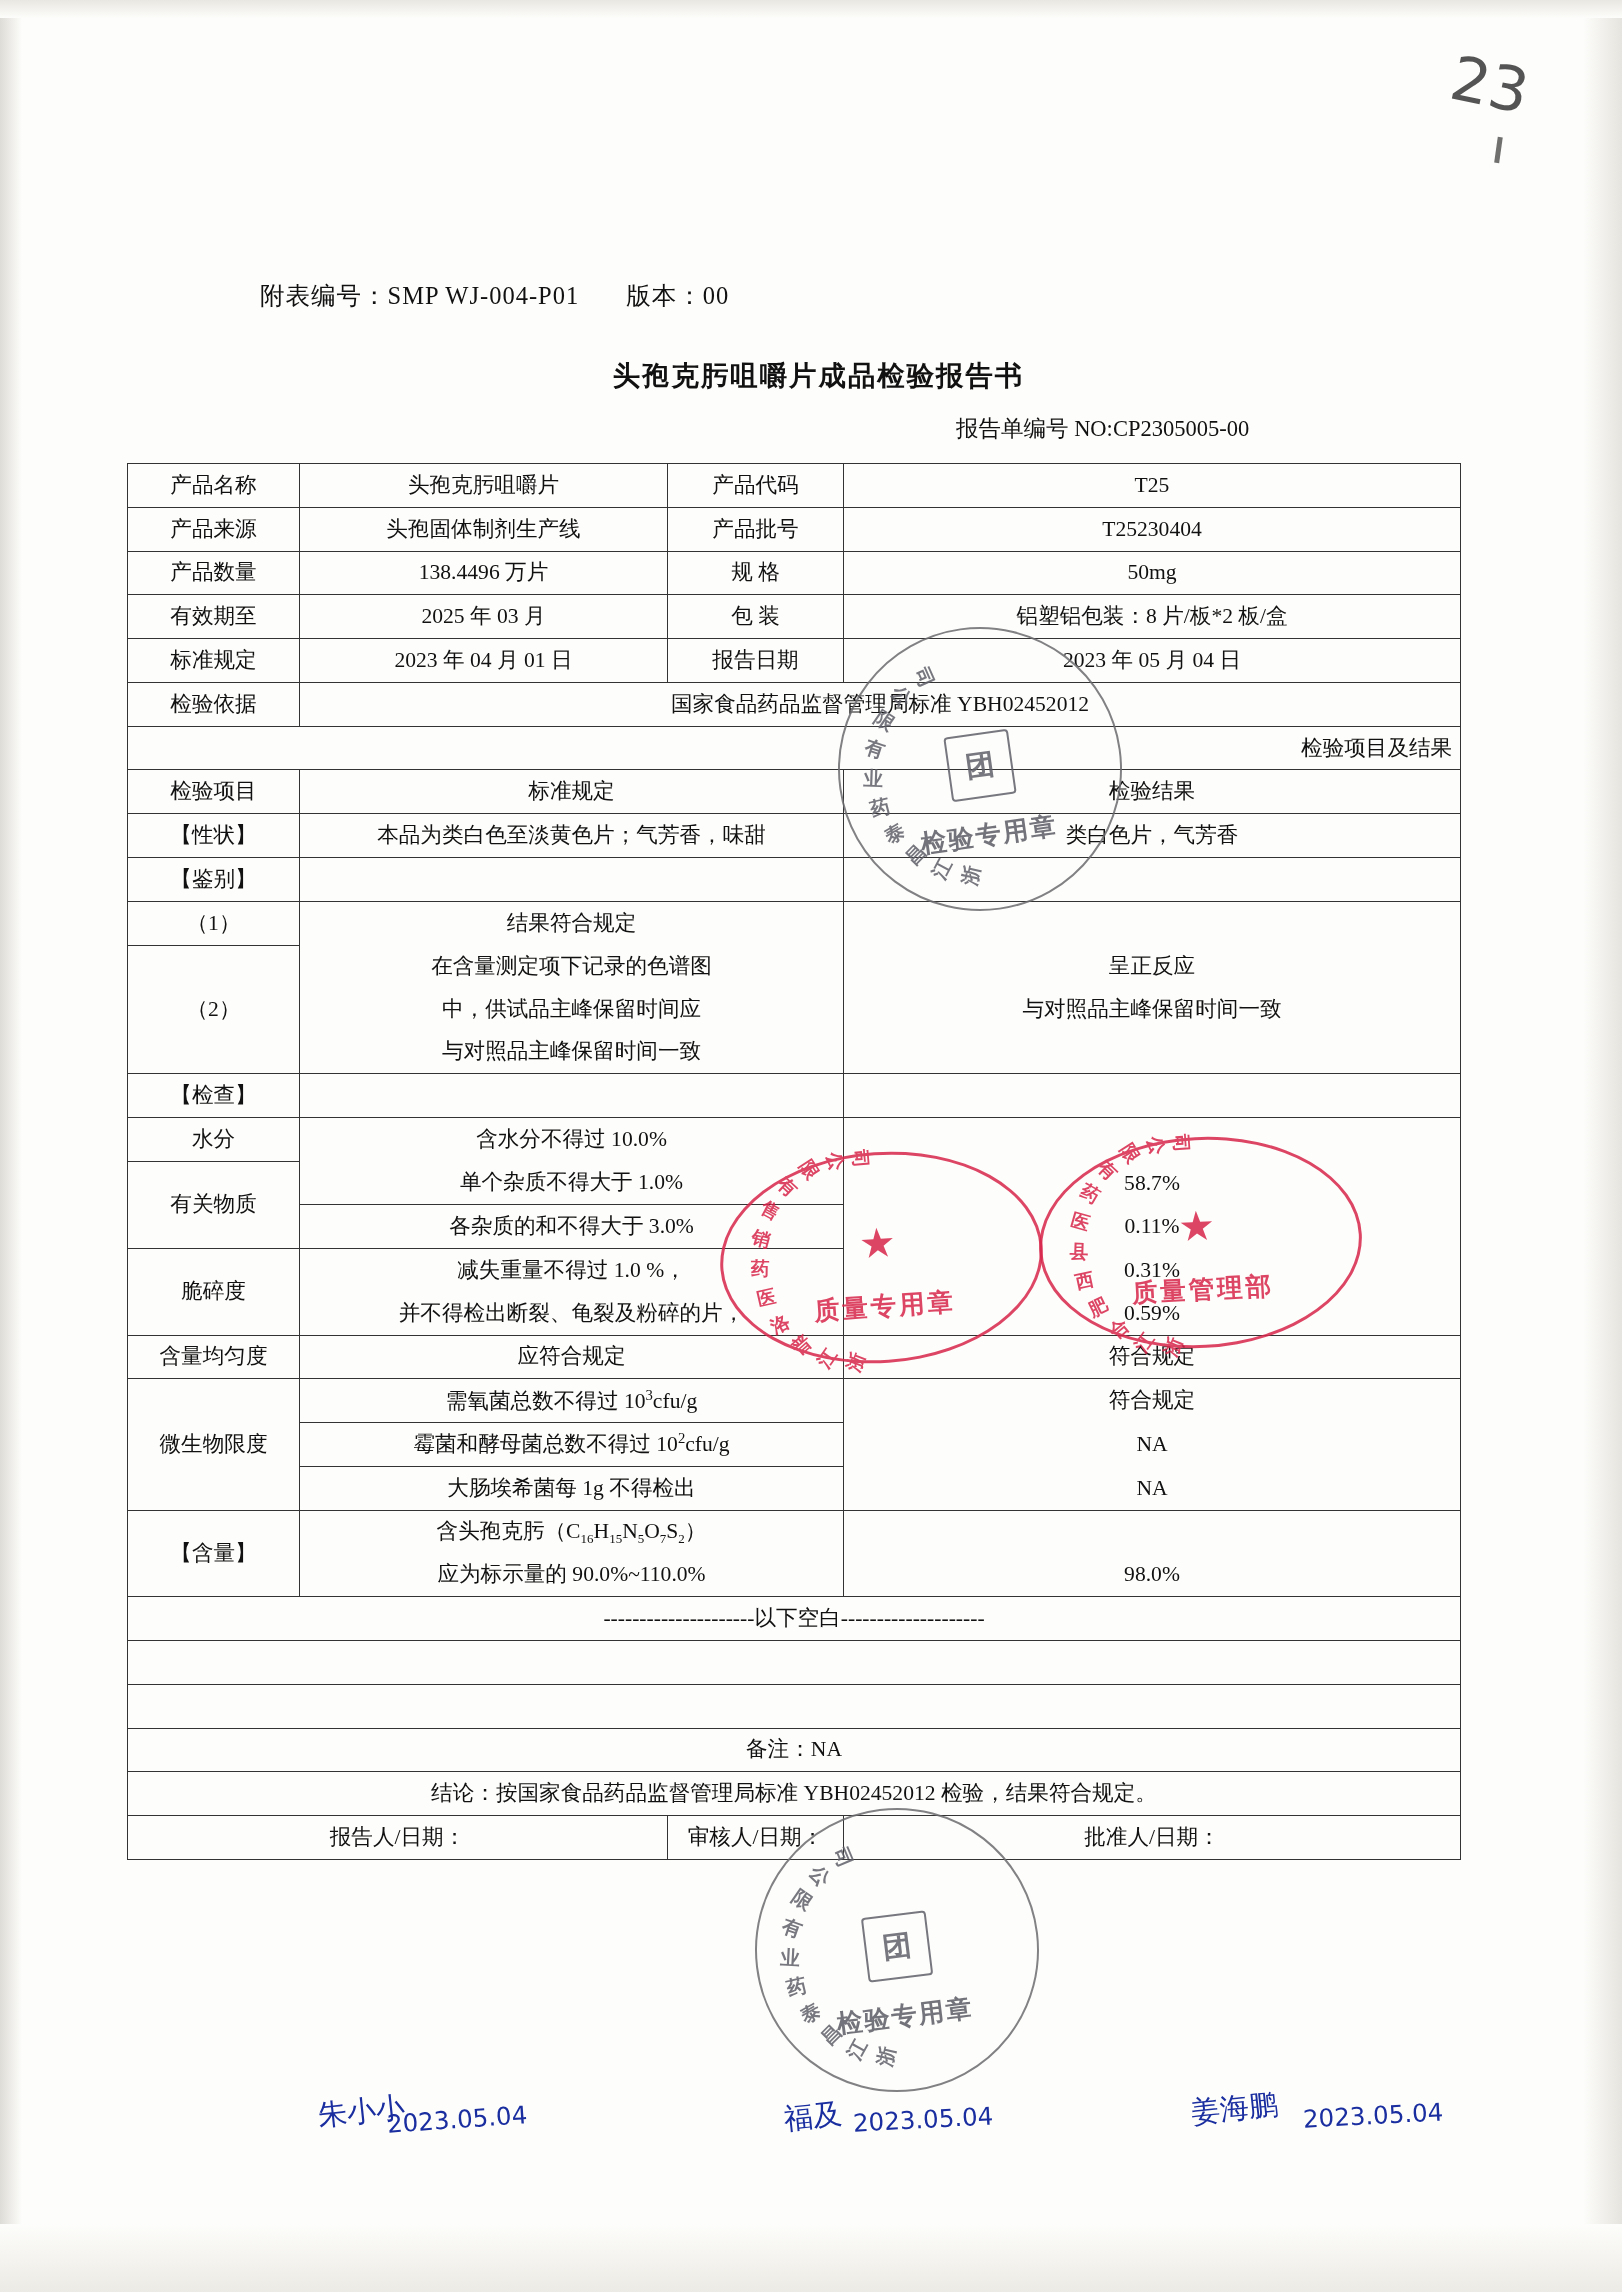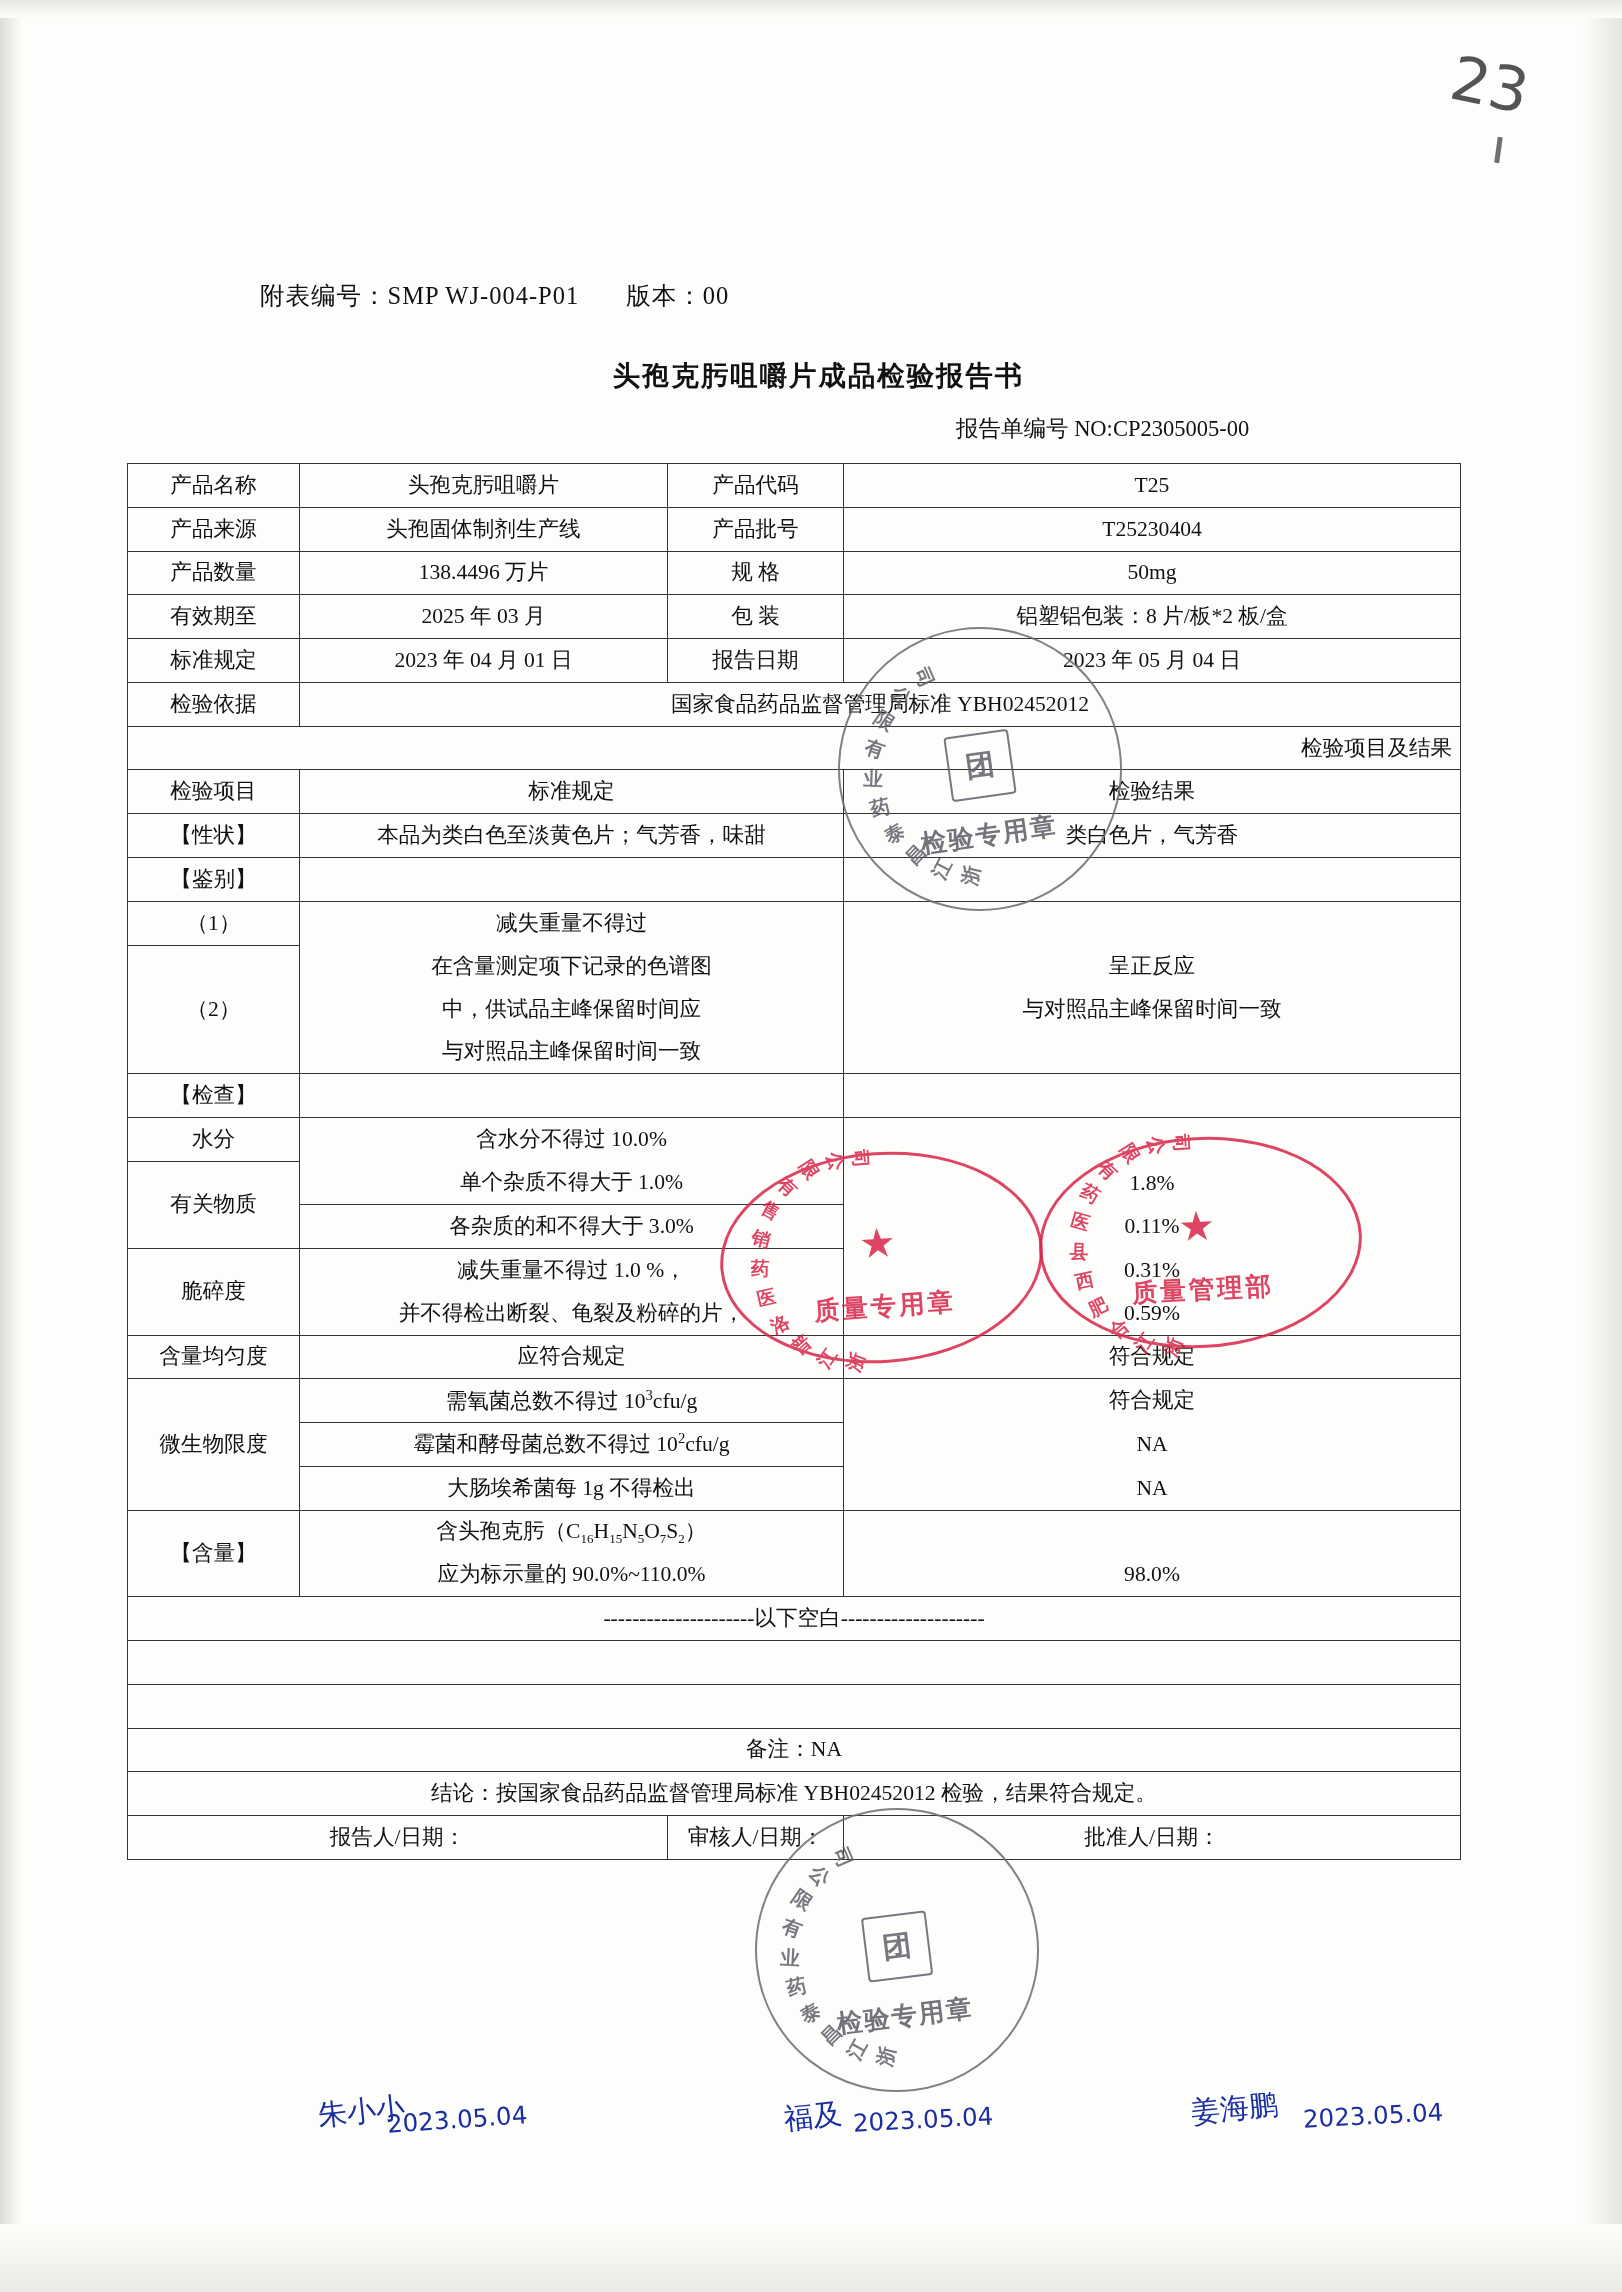--- a/index.html
+++ b/index.html
@@ -188,21 +188,21 @@
         </tr>
 
         <tr>
           <td class="c-lbl">【鉴别】</td>
           <td class="c-left" colspan="2"></td>
           <td class="c-ctr"></td>
         </tr>
 
         <tr>
           <td class="c-lbl">（1）</td>
-          <td class="c-left nb-bot" colspan="2">减失重量不得过</td>
+          <td class="c-left nb-bot" colspan="2">结果符合规定</td>
           <td class="c-ctr nb-bot"></td>
         </tr>
 
         <tr>
           <td class="c-lbl" rowspan="3">（2）</td>
           <td class="c-left nb-bot nb-top" colspan="2">在含量测定项下记录的色谱图</td>
           <td class="c-ctr nb-bot nb-top">呈正反应</td>
         </tr>
         <tr>
           <td class="c-left nb-bot nb-top" colspan="2">中，供试品主峰保留时间应</td>
@@ -221,21 +221,21 @@
 
         <tr>
           <td class="c-lbl">水分</td>
           <td class="c-left nb-bot" colspan="2">含水分不得过 10.0%</td>
           <td class="c-ctr nb-bot"></td>
         </tr>
 
         <tr>
           <td class="c-lbl" rowspan="2">有关物质</td>
           <td class="c-left nb-top" colspan="2">单个杂质不得大于 1.0%</td>
-          <td class="c-ctr nb-top nb-bot">1.8%</td>
+          <td class="c-ctr nb-top nb-bot">58.7%</td>
         </tr>
         <tr>
           <td class="c-left" colspan="2">各杂质的和不得大于 3.0%</td>
           <td class="c-ctr nb-top nb-bot">0.11%</td>
         </tr>
 
         <tr>
           <td class="c-lbl" rowspan="2">脆碎度</td>
           <td class="c-left nb-bot" colspan="2">减失重量不得过 1.0 %，</td>
           <td class="c-ctr nb-top nb-bot">0.31%</td>

